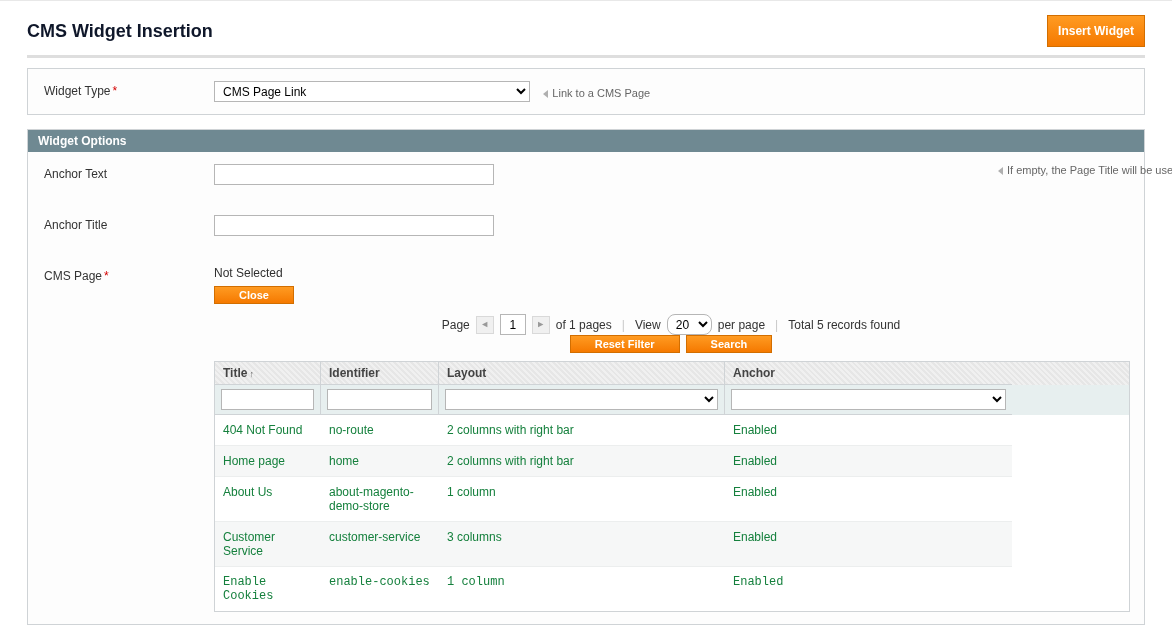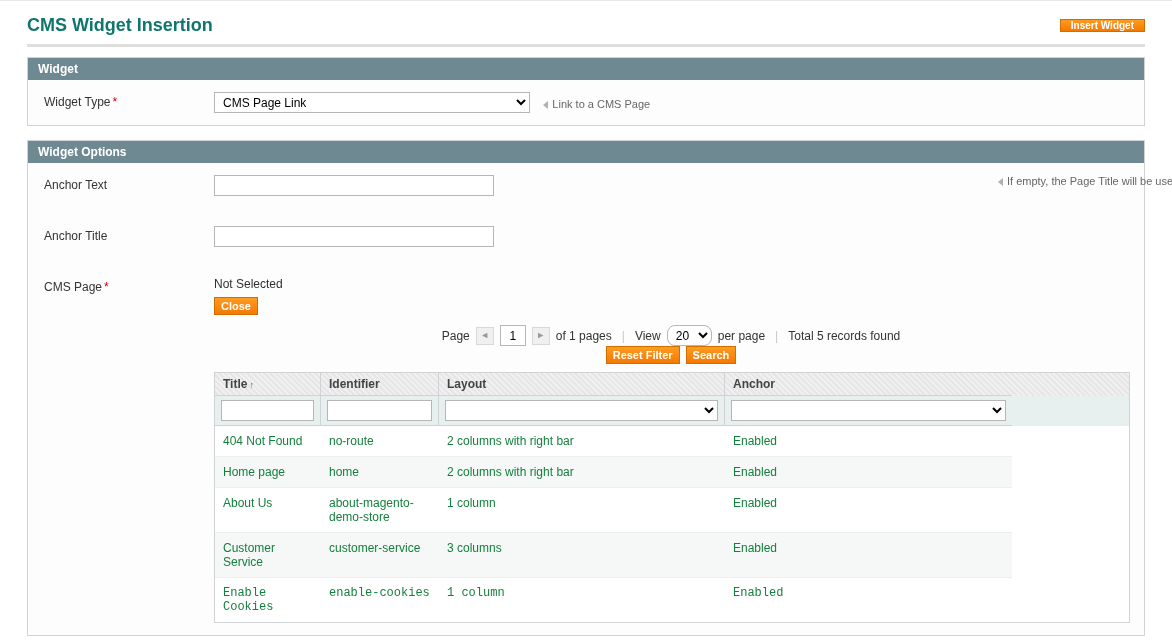--- a/index.html
+++ b/index.html
@@ -19,35 +19,35 @@
   margin: 0 auto;
   width: 1118px;
 }
 .header-row {
   display: flex;
   justify-content: space-between;
   align-items: center;
   padding: 10px 0 6px;
 }
 .title {
-  color: #0f766e;
+  color: #0f172a;
   font-size: 18px;
   font-weight: bold;
 }
 .btn-orange {
   background: linear-gradient(#ff9b22, #f57900);
   border: 1px solid #d26e00;
   color: #fff;
   font-weight: bold;
-  padding: 0 10px;
-  font-size: 10px;
+  padding: 8px 10px;
+  font-size: 12px;
   cursor: pointer;
 }
 .btn-orange.small {
-  padding: 2px 6px;
+  padding: 2px 24px;
   font-size: 11px;
 }
 .divider {
   height: 3px;
   background: #dedede;
   margin: 2px 0 10px;
 }
 .panel {
   border: 1px solid #cfd3d6;
   margin-bottom: 14px;
@@ -188,21 +188,20 @@
 <div class="page">
   <div class="inner">
 
     <div class="header-row">
       <div class="title">CMS Widget Insertion</div>
       <button class="btn-orange">Insert Widget</button>
     </div>
     <div class="divider"></div>
 
     <div class="panel">
-      <div class="panel-head">Widget</div>
       <div class="panel-body">
         <div class="row" style="margin-bottom:0;">
           <div class="label-col">
             <span>Widget Type</span><span class="required">*</span>
           </div>
           <div class="field-col">
             <select class="widget-type-select">
               <option>CMS Page Link</option>
             </select>
             <span class="hint-inline">

